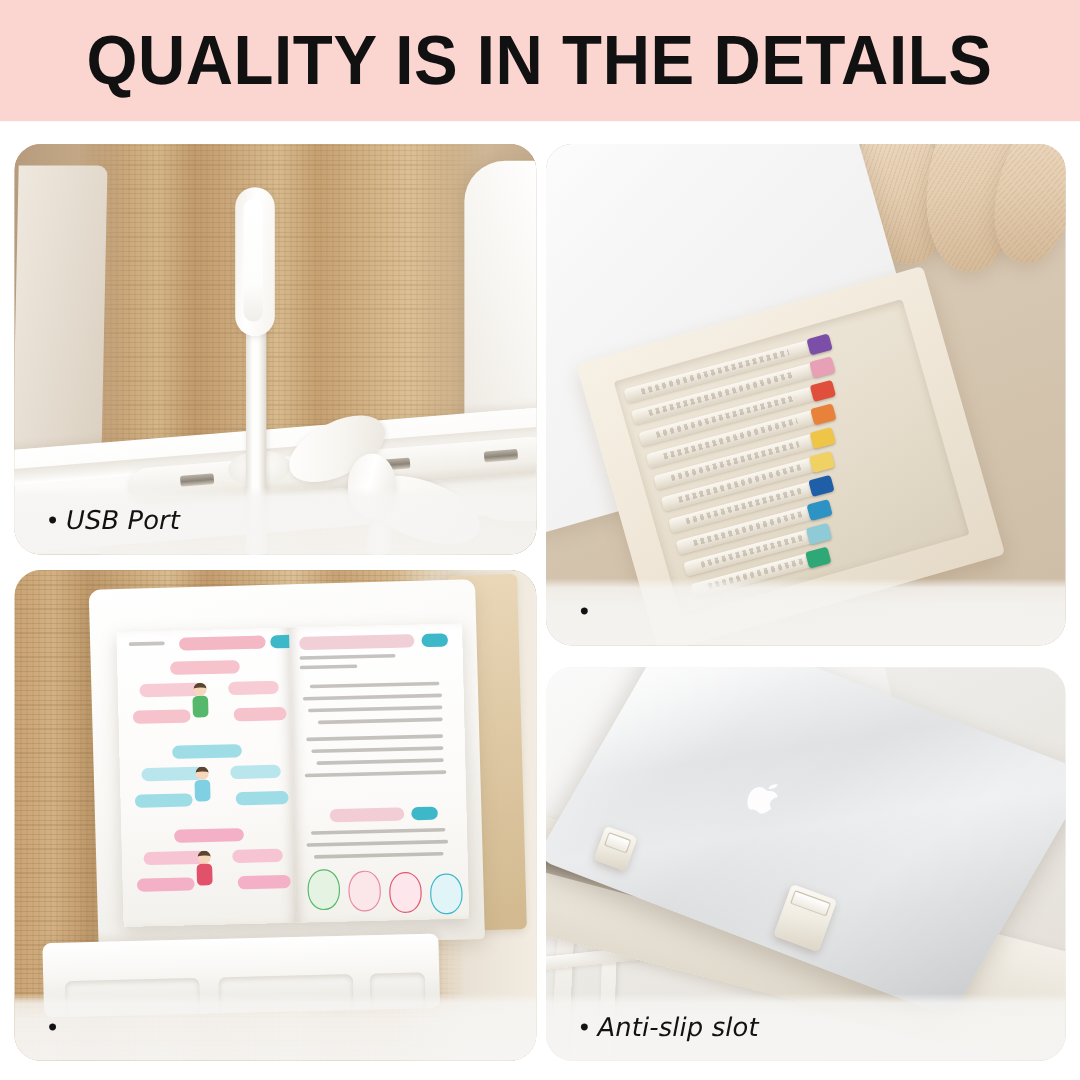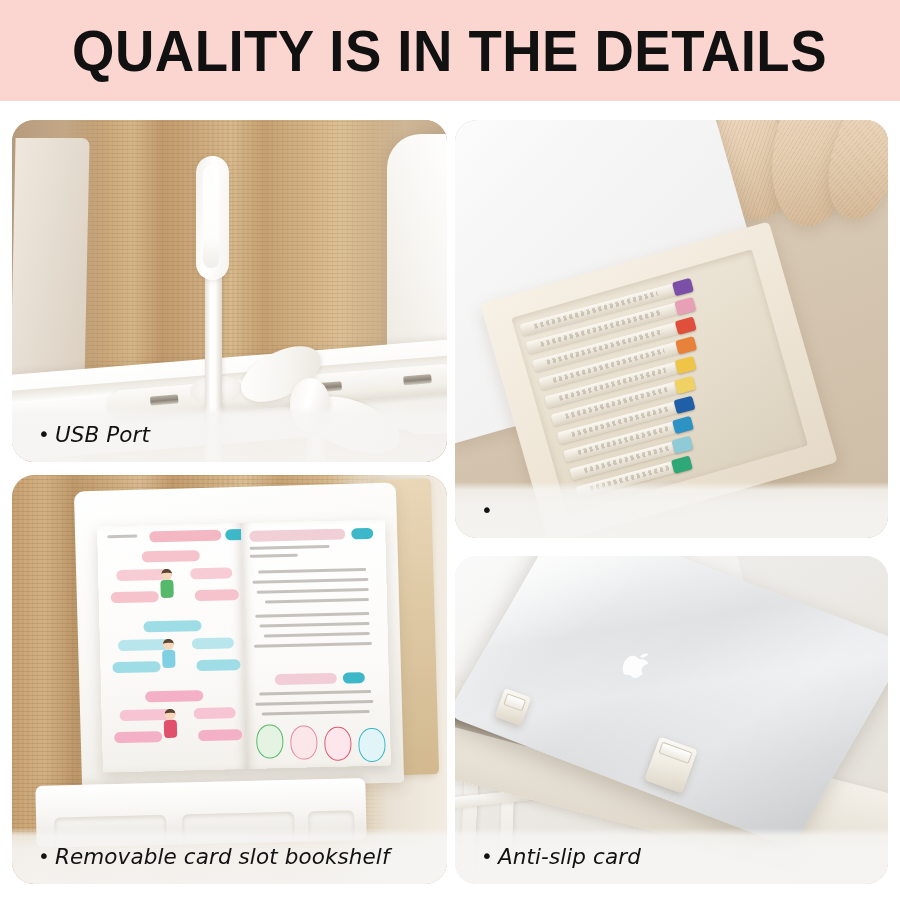--- a/index.html
+++ b/index.html
@@ -649,21 +649,20 @@
 
     <div class="bk-lip">
       <div class="bk-slot" style="left:18px;width:112px;"></div>
       <div class="bk-slot" style="left:146px;width:112px;"></div>
       <div class="bk-slot" style="left:272px;width:46px;"></div>
     </div>
   </div>
 
   <div class="caption">
     <span class="bullet">•</span>
-    <span>Removable card slot bookshelf</span>
   </div>
 </div>
 
 <div class="panel" id="panel-laptop">
   <div class="photo">
     <div class="lp-bg"></div>
     <div class="lp-deskwhite"></div>
 
     <div class="lp-leg" style="left:8px;top:176px;width:14px;height:150px;transform:rotate(3deg);"></div>
     <div class="lp-leg" style="left:46px;top:196px;width:12px;height:134px;transform:rotate(2deg);"></div>
@@ -687,15 +686,15 @@
     <div class="lp-bar lp-bar1">
         <span class="cap"></span>
       </div>
     <div class="lp-bar lp-bar2">
         <span class="cap"></span>
       </div>
   </div>
 
   <div class="caption">
     <span class="bullet">•</span>
-    <span>Anti-slip card</span>
+    <span>Anti-slip slot</span>
   </div>
 </div>
 
 </body></html>

